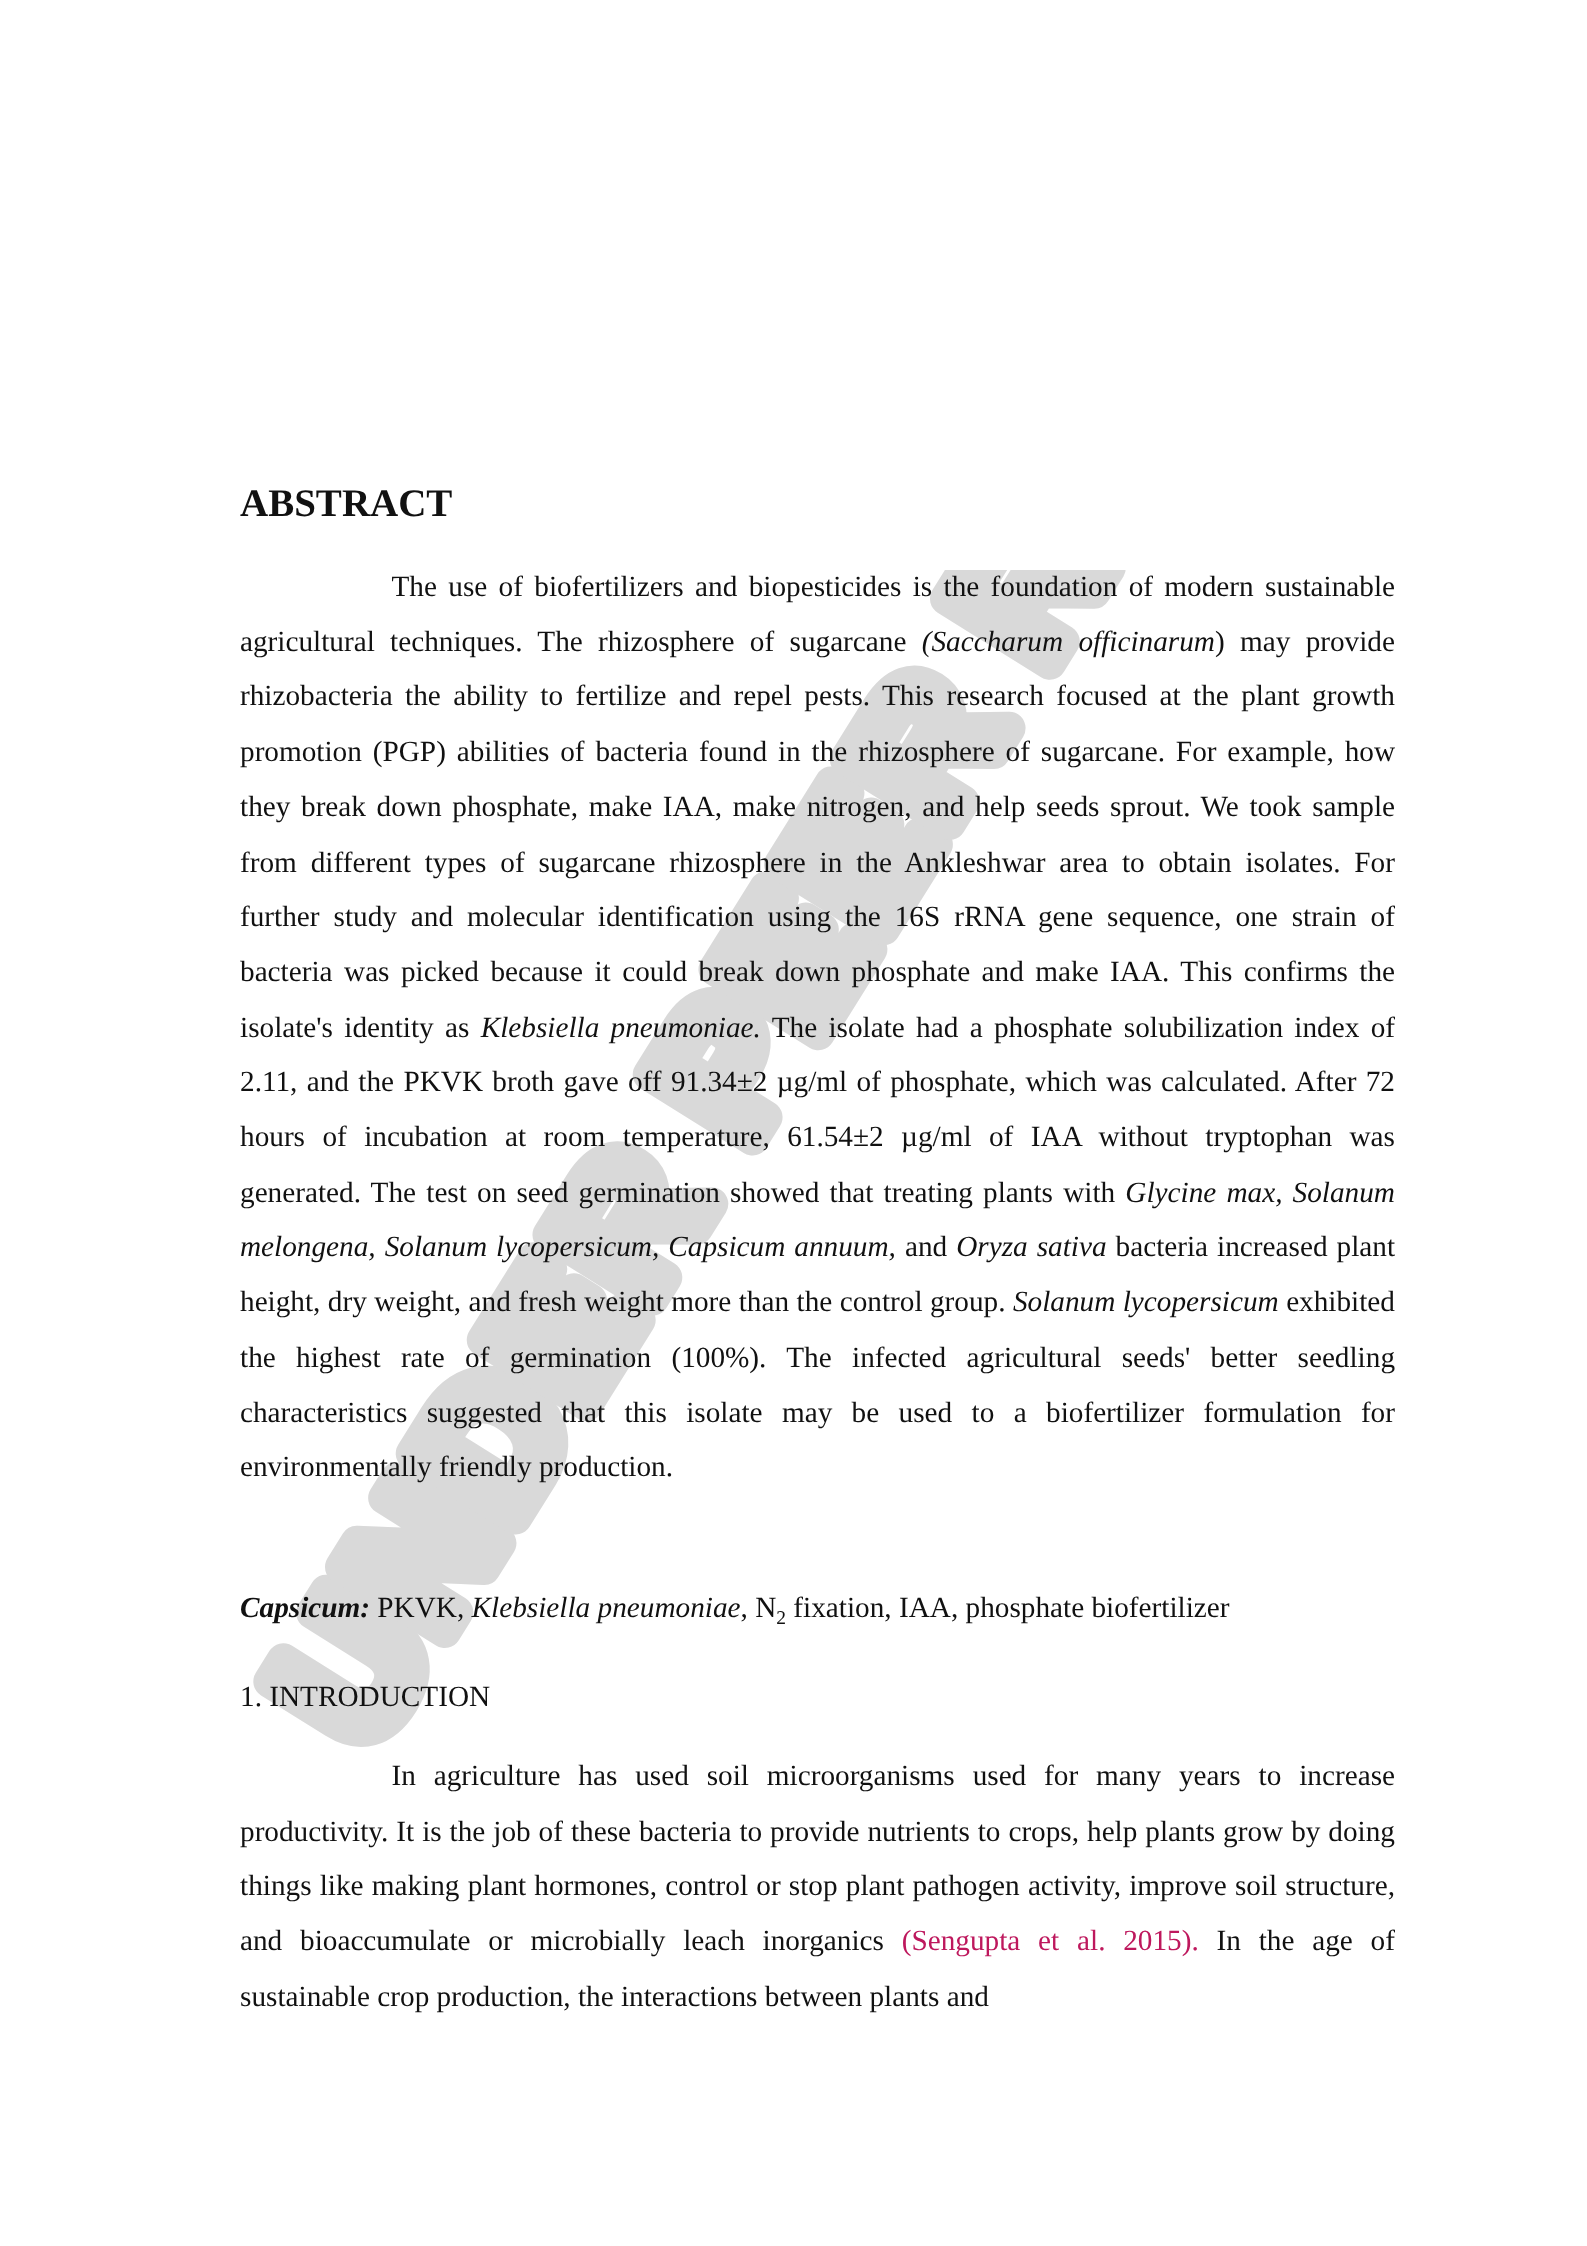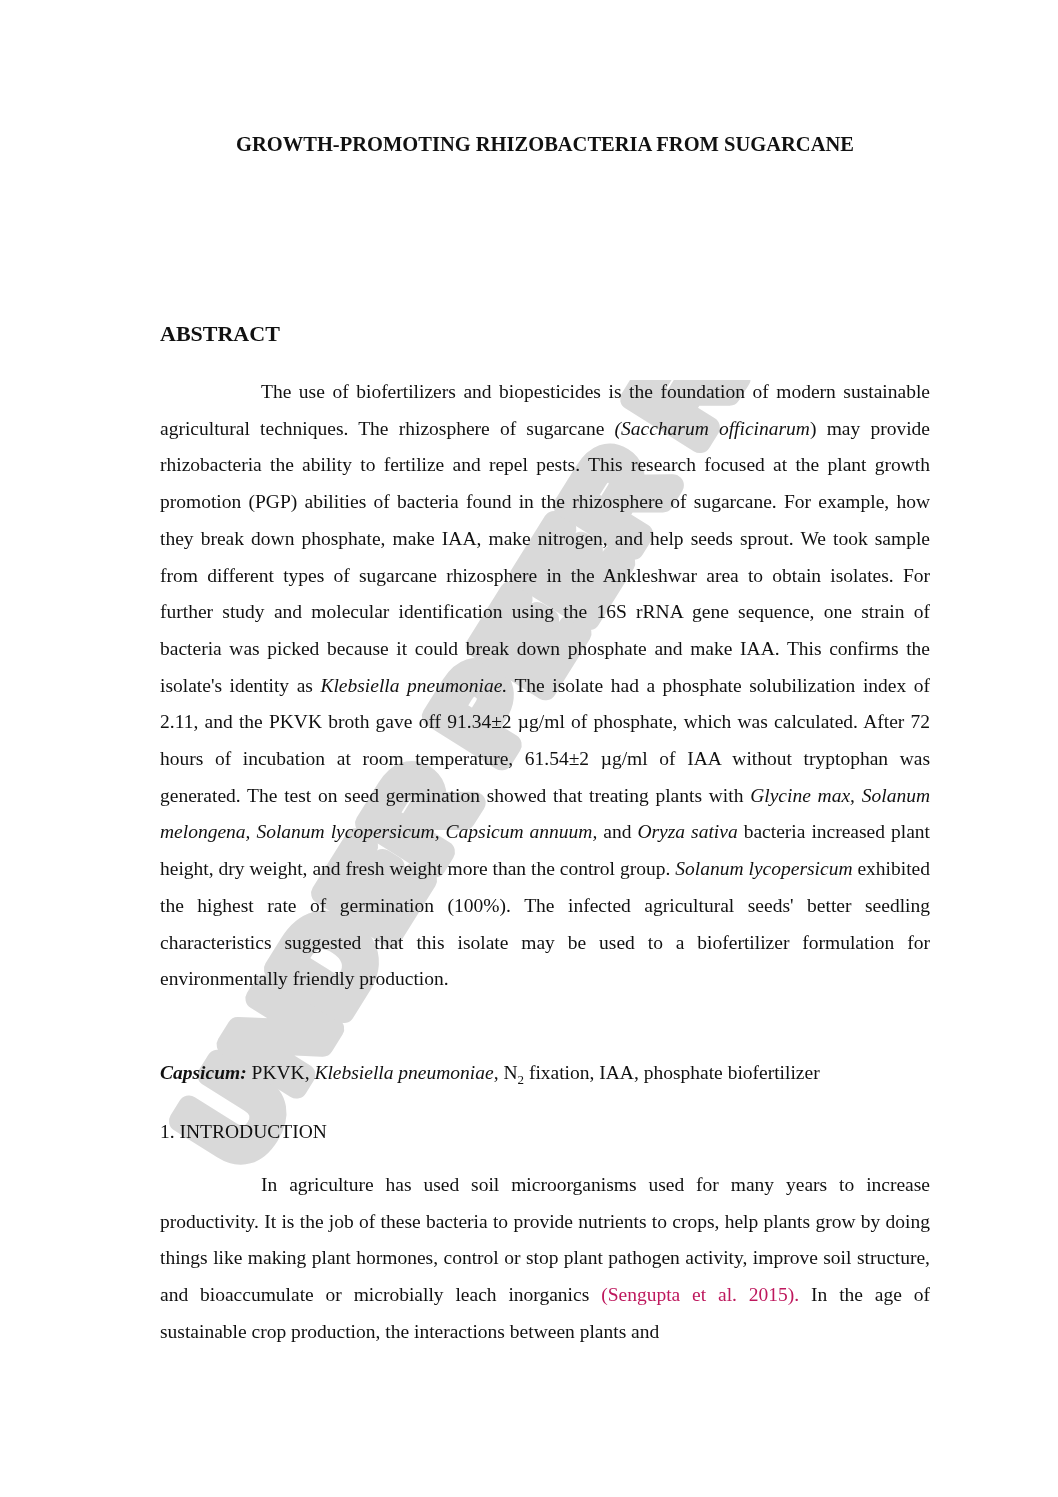--- a/index.html
+++ b/index.html
@@ -3,42 +3,41 @@
 <meta charset="utf-8">
 <style>
   html, body { margin:0; padding:0; background:#ffffff; }
   body { width:1058px; height:1497px; position:relative; overflow:hidden;
          font-family:"Liberation Serif", serif; color:#111; }
   .page { position:absolute; left:0; top:0; width:1058px; height:1497px; }
   .watermark { position:absolute; left:150px; top:380px; width:780px; height:800px; pointer-events:none; z-index:0; }
   .content { position:absolute; left:160px; top:0; width:770px; z-index:1; }
   .title { position:absolute; left:0; top:126px; width:770px; text-align:center;
            font-weight:bold; font-size:20.5px; line-height:37px; letter-spacing:0; }
-  .abs-head { position:absolute; left:0; top:321px; font-weight:bold; font-size:22px; }
+  .abs-head { position:absolute; left:0; top:321px; font-weight:bold; font-size:26px; }
   .para { position:absolute; left:0; width:770px; font-size:19.5px; line-height:36.7px; text-align:justify; }
   .abstract { top:374px; }
   .indent { display:inline-block; width:101px; }
   .keywords { position:absolute; left:0; top:1062px; font-size:19.5px; }
   .intro-head { position:absolute; left:0; top:1121px; font-weight:normal; font-size:19.5px; }
   .intro { top:1167px; }
   .cite { color:#be185d; }
   i { font-style:italic; }
 </style>
 </head>
 <body>
 
 <div class="page">
 
   <svg class="watermark" viewBox="0 0 780 800">
     <text x="0" y="0" transform="translate(95,790) rotate(-58)" font-family="Liberation Sans, sans-serif" font-size="118" font-weight="bold" fill="none" stroke="#d9d9d9" stroke-width="22" stroke-linejoin="round" letter-spacing="4">UNDER PEER REVIEW</text>
   </svg>
 
   <div class="content">
     <div class="title">
-      <div>GROWTH-PROMOTING RHIZOBACTERIA FROM SUGARCANE</div>
     </div>
 
     <div class="abs-head">ABSTRACT</div>
 
     <div class="para abstract"><span class="indent"></span><span>The use of biofertilizers and biopesticides is the foundation of modern sustainable agricultural techniques. The rhizosphere of sugarcane </span><i>(Saccharum officinarum</i><span>) may provide rhizobacteria the ability to fertilize and repel pests. This research focused at the plant growth promotion (PGP) abilities of bacteria found in the rhizosphere of sugarcane. For example, how they break down phosphate, make IAA, make nitrogen, and help seeds sprout. We took sample from different types of sugarcane rhizosphere in the Ankleshwar area to obtain isolates. For further study and molecular identification using the 16S rRNA gene sequence, one strain of bacteria was picked because it could break down phosphate and make IAA. This confirms the isolate's identity as </span><i>Klebsiella pneumoniae.</i><span> The isolate had a phosphate solubilization index of 2.11, and the PKVK broth gave off 91.34±2 µg/ml of phosphate, which was calculated. After 72 hours of incubation at room temperature, 61.54±2 µg/ml of IAA without tryptophan was generated. The test on seed germination showed that treating plants with </span><i>Glycine max, Solanum melongena, Solanum lycopersicum, Capsicum annuum,</i><span> and </span><i>Oryza sativa</i><span> bacteria increased plant height, dry weight, and fresh weight more than the control group. </span><i>Solanum lycopersicum</i><span> exhibited the highest rate of germination (100%). The infected agricultural seeds' better seedling characteristics suggested that this isolate may be used to a biofertilizer formulation for environmentally friendly production.</span></div>
 
     <div class="keywords"><b><i>Capsicum:</i></b><span> PKVK, </span><i>Klebsiella pneumoniae</i><span>, N</span><sub style="font-size:13px">2</sub><span> fixation, IAA, phosphate biofertilizer</span></div>
 
     <div class="intro-head">1. INTRODUCTION</div>
 

